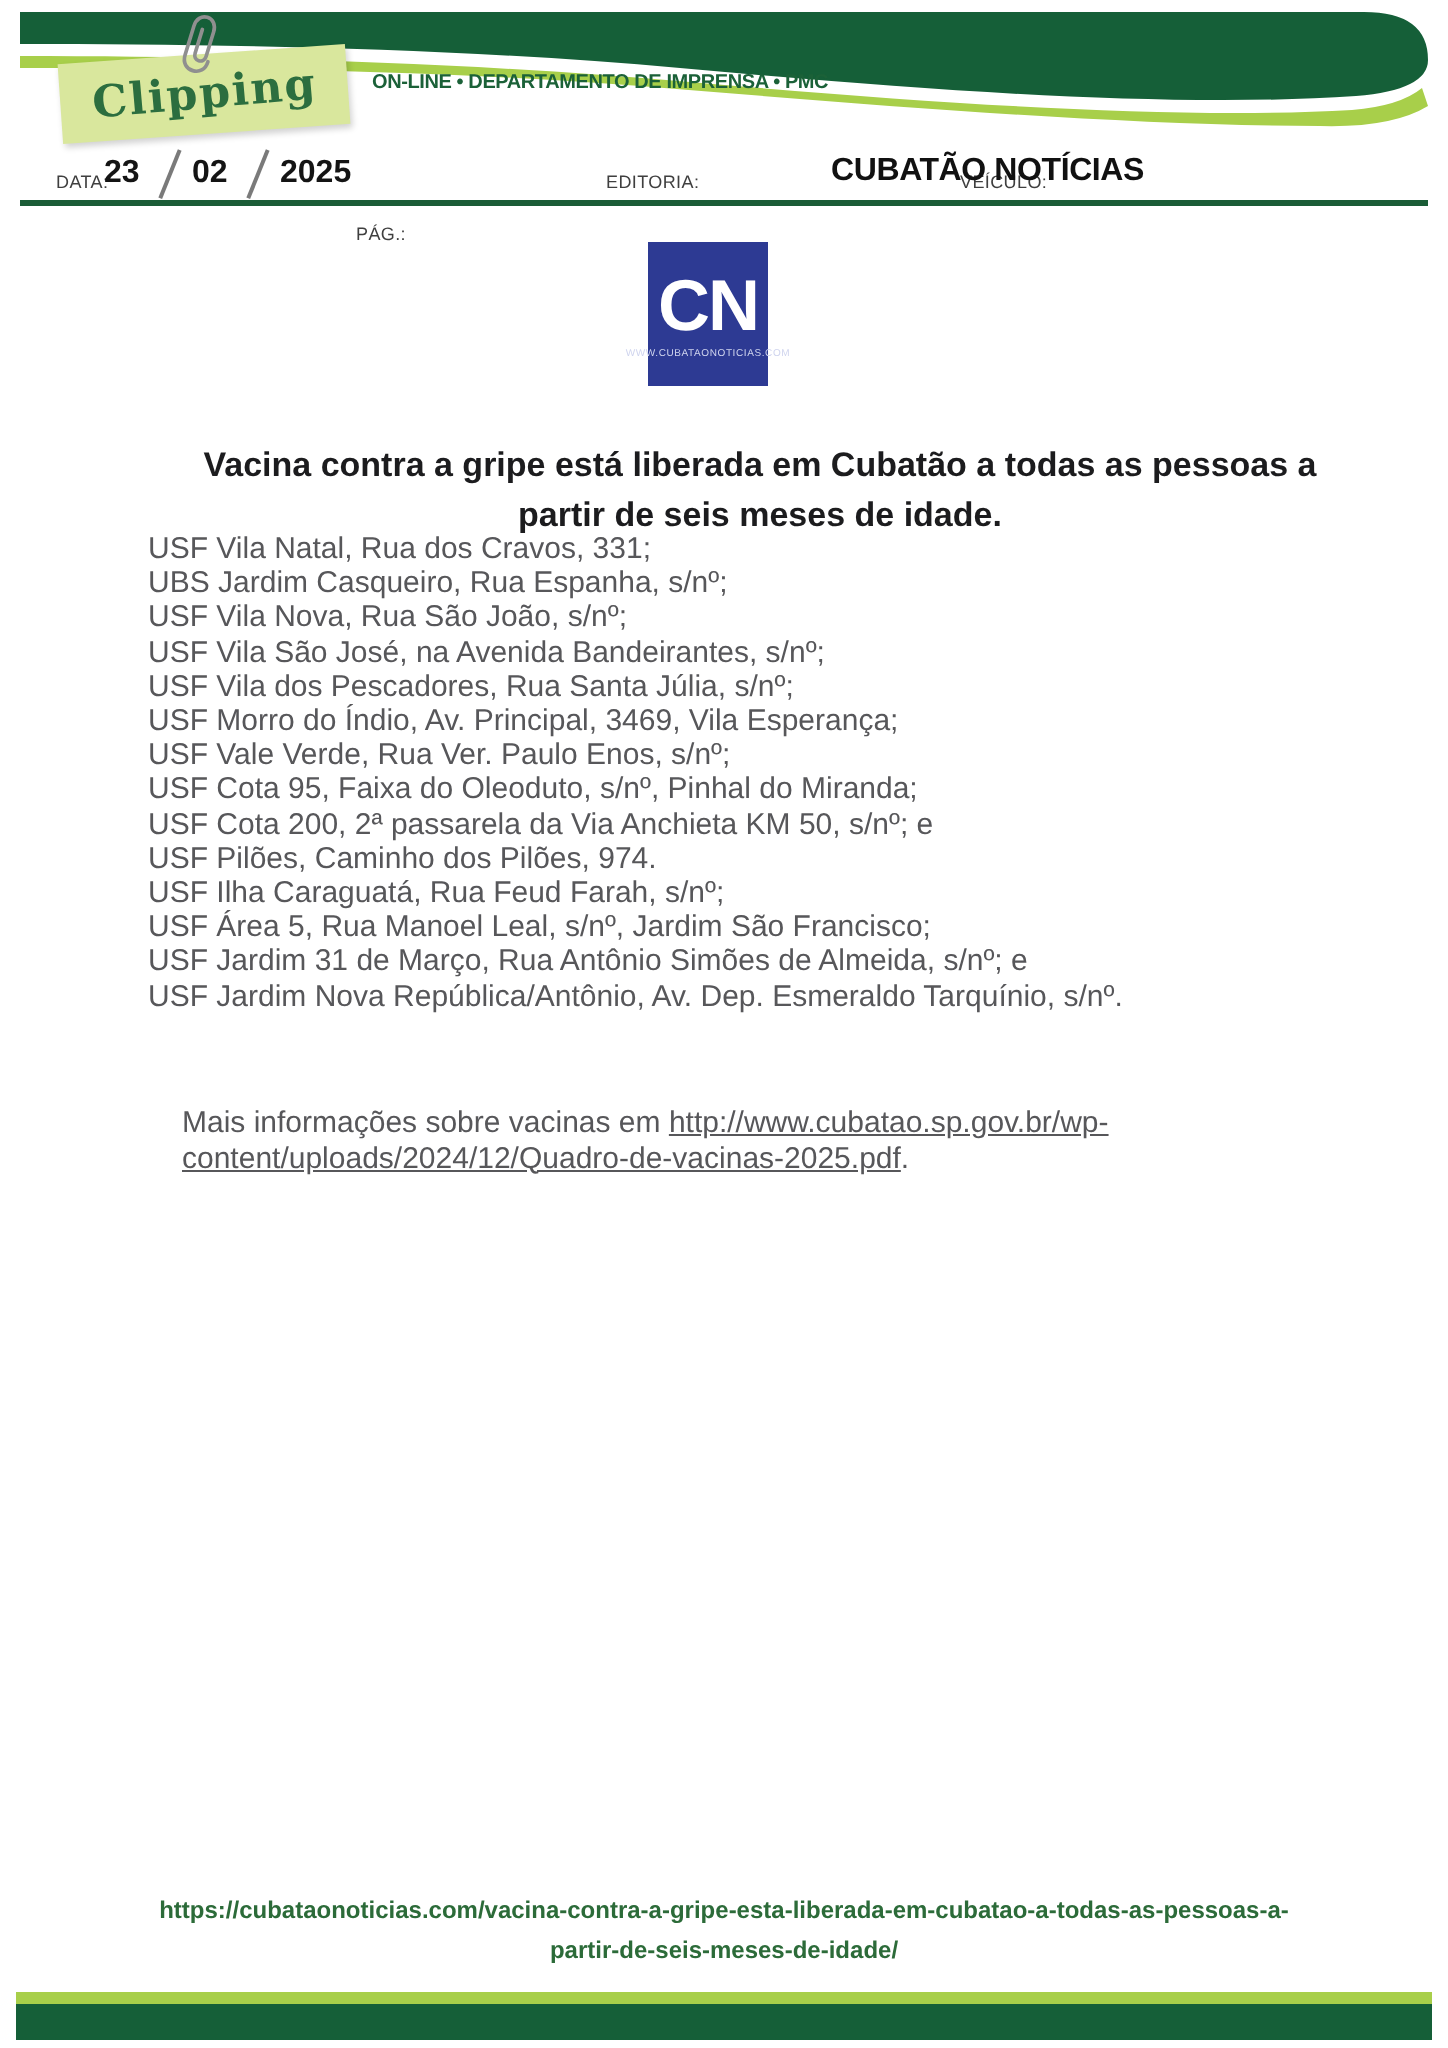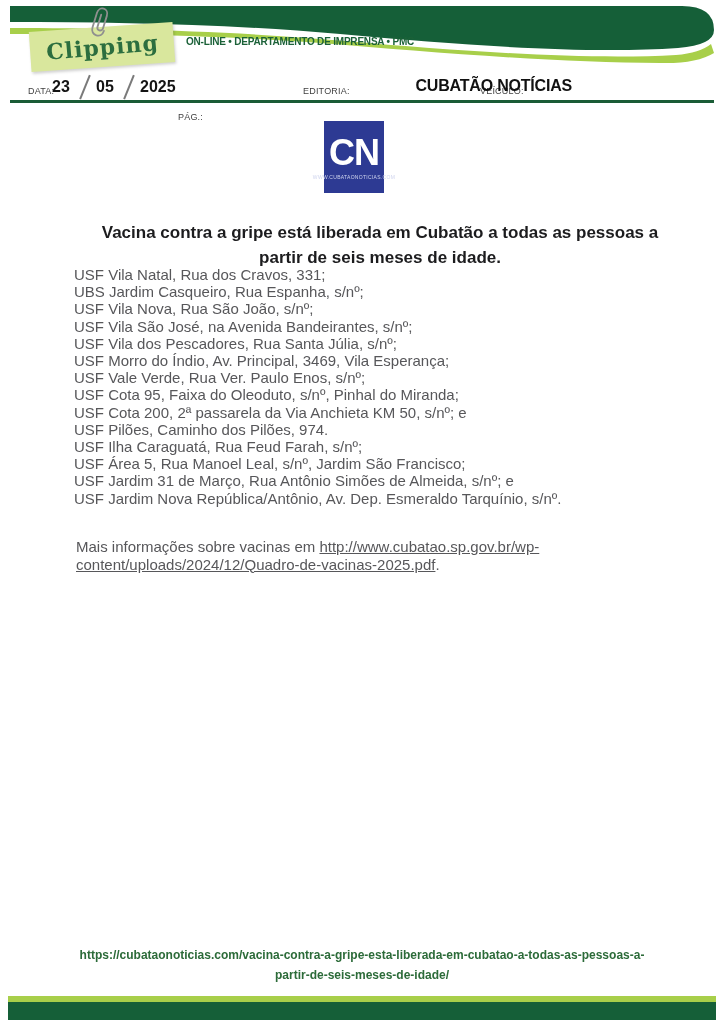--- a/index.html
+++ b/index.html
@@ -80,21 +80,21 @@
   <svg class="paperclip" viewBox="0 0 24 32" xmlns="http://www.w3.org/2000/svg">
     <path d="M7 9 C7 5 9.5 3 12.5 3 C15.5 3 18 5 18 9 L18 23 C18 26.2 16 28.5 13.2 28.5 C10.4 28.5 8.5 26.2 8.5 23 L8.5 11 C8.5 9.3 9.7 8.2 11.2 8.2 C12.7 8.2 13.8 9.3 13.8 11 L13.8 22.5" fill="none" stroke="#8f8f8f" stroke-width="1.7" stroke-linecap="round"></path>
   </svg>
 
   <div class="tagline">ON-LINE • DEPARTAMENTO DE IMPRENSA • PMC</div>
 
   <div class="meta">
     <span class="lbl lbl-data">DATA:</span>
     <span class="val val-day">23</span>
     <span class="slash slash1"></span>
-    <span class="val val-month">05</span>
+    <span class="val val-month">02</span>
     <span class="slash slash2"></span>
     <span class="val val-year">2025</span>
     <span class="lbl lbl-pag">PÁG.:</span>
     <span class="lbl lbl-editoria">EDITORIA:</span>
     <span class="lbl lbl-veiculo">VEÍCULO:</span>
     <span class="veiculo-name">CUBATÃO NOTÍCIAS</span>
   </div>
   <div class="rule"></div>
 
   <div class="cn-logo">
@@ -117,21 +117,21 @@
     <div class="loc">USF Vale Verde, Rua Ver. Paulo Enos, s/nº;</div>
     <div class="loc">USF Cota 95, Faixa do Oleoduto, s/nº, Pinhal do Miranda;</div>
     <div class="loc">USF Cota 200, 2ª passarela da Via Anchieta KM 50, s/nº; e</div>
     <div class="loc">USF Pilões, Caminho dos Pilões, 974.</div>
     <div class="loc">USF Ilha Caraguatá, Rua Feud Farah, s/nº;</div>
     <div class="loc">USF Área 5, Rua Manoel Leal, s/nº, Jardim São Francisco;</div>
     <div class="loc">USF Jardim 31 de Março, Rua Antônio Simões de Almeida, s/nº; e</div>
     <div class="loc">USF Jardim Nova República/Antônio, Av. Dep. Esmeraldo Tarquínio, s/nº.</div>
   </div>
 
-  <p class="more-info" style="margin:2px;">
+  <p class="more-info" style="margin:17px;">
     <span>Mais informações sobre vacinas em </span><a class="doc-link"><span>http://www.cubatao.sp.gov.br/wp-</span><br><span>content/uploads/2024/12/Quadro-de-vacinas-2025.pdf</span></a><span>.</span>
   </p>
 
   <a class="footer-url">
     <span>https://cubataonoticias.com/vacina-contra-a-gripe-esta-liberada-em-cubatao-a-todas-as-pessoas-a-</span><br>
     <span>partir-de-seis-meses-de-idade/</span>
   </a>
   <div class="footer-stripe"></div>
   <div class="footer-band"></div>
 

